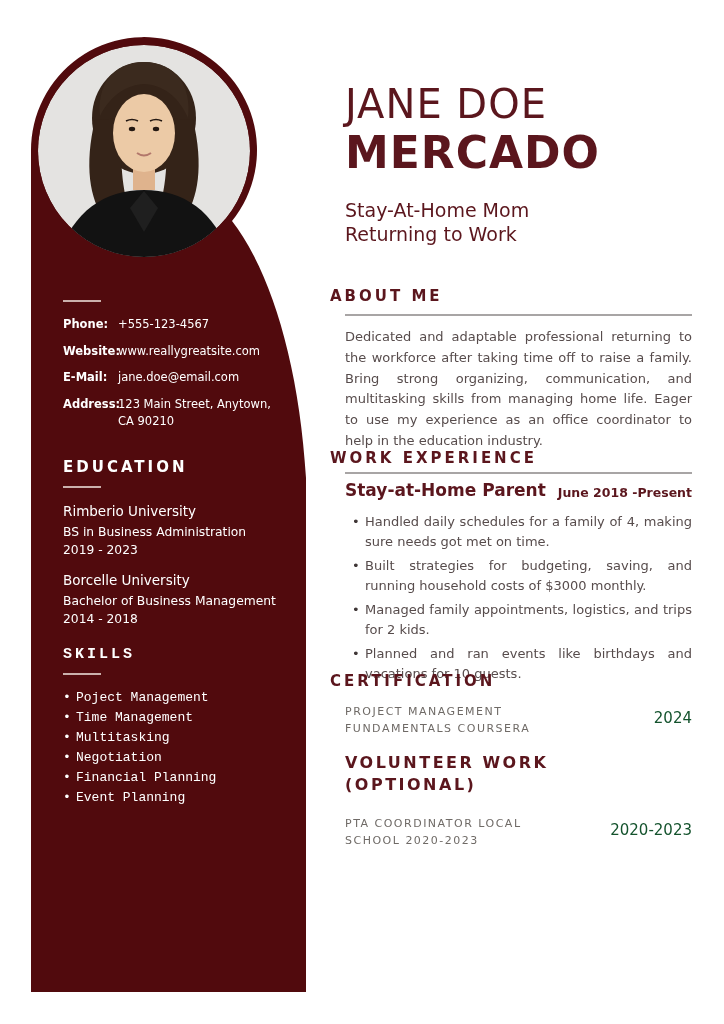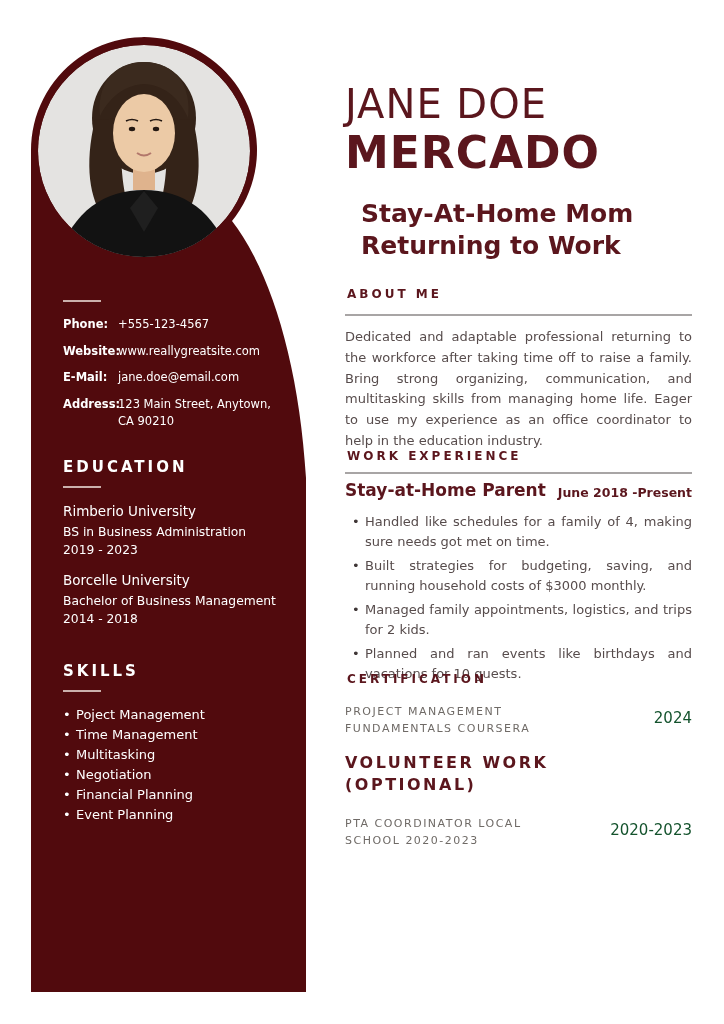--- a/index.html
+++ b/index.html
@@ -25,23 +25,23 @@
 
   .skills-list { list-style:none; margin:0; padding:0; }
   .skills-list li { position:relative; font-size:13px; padding-left:13px; margin-bottom:5px; }
   .skills-list li::before { content:"•"; position:absolute; left:0; top:0; }
 
   
   .name1 { position:absolute; left:345px; top:84px; font-size:40px; font-weight:400;
            letter-spacing:1px; color:#5b161d; line-height:1; }
   .name2 { position:absolute; left:345px; top:131px; font-size:44px; font-weight:bold;
            letter-spacing:1px; color:#5b161d; line-height:1; }
-  .subtitle { position:absolute; left:345px; top:198px; width:330px; font-size:25px;
-              font-weight:bold; color:#5b161d; line-height:1.28;margin-left:16px; }
-  .m-h { position:absolute; left:347px; margin:0; font-size:12px; font-weight:bold;
+  .subtitle { position:absolute; left:345px; top:198px; width:330px; font-size:19px;
+              font-weight:normal; color:#5b161d; line-height:1.28; }
+  .m-h { position:absolute; left:330px; margin:0; font-size:15px; font-weight:bold;
          letter-spacing:3px; color:#5b161d; }
   .m-rule { position:absolute; left:345px; width:347px; height:2px; background:#a8a5a5; }
   .m-body { position:absolute; left:345px; width:347px; font-size:13px; line-height:1.6;
             text-align:justify; color:#574c4c; }
   .role-row { position:absolute; left:345px; top:480px; width:347px; display:flex;
               justify-content:space-between; align-items:flex-end; }
   .role { font-size:17px; font-weight:bold; color:#5b161d; }
   .dates { font-size:12.5px; font-weight:bold; color:#5b161d; }
   .w-bullets { position:absolute; left:345px; top:512px; width:347px; list-style:none;
                margin:0; padding:0; box-sizing:border-box; }
@@ -117,21 +117,21 @@
       <div class="edu-degree">BS in Business Administration</div>
       <div class="edu-years">2019 - 2023</div>
     </div>
     <div class="edu-item">
       <div class="edu-school">Borcelle University</div>
       <div class="edu-degree">Bachelor of Business Management</div>
       <div class="edu-years">2014 - 2018</div>
     </div>
   </div>
 
-  <div class="sb" style="left:63px; top:662px; width:238px;">
+  <div class="sb" style="left:63px; top:646px; width:238px;font-family:Liberation Mono, monospace;">
     <h2 class="sb-h">SKILLS</h2>
     <div class="sb-rule"></div>
     <ul class="skills-list">
       <li>Poject Management</li>
       <li>Time Management</li>
       <li>Multitasking</li>
       <li>Negotiation</li>
       <li>Financial Planning</li>
       <li>Event Planning</li>
     </ul>
@@ -148,21 +148,21 @@
   <div class="m-rule" style="top:314px;"></div>
   <div class="m-body" style="top:327px;">Dedicated and adaptable professional returning to the workforce after taking time off to raise a family. Bring strong organizing, communication, and multitasking skills from managing home life. Eager to use my experience as an office coordinator to help in the education industry.</div>
 
   <h2 class="m-h" style="top:449px;">WORK EXPERIENCE</h2>
   <div class="m-rule" style="top:472px;"></div>
   <div class="role-row">
     <span class="role">Stay-at-Home Parent</span>
     <span class="dates">June 2018 -Present</span>
   </div>
   <ul class="w-bullets">
-    <li>Handled like schedules for a family of 4, making sure needs got met on time.</li>
+    <li>Handled daily schedules for a family of 4, making sure needs got met on time.</li>
     <li>Built strategies for budgeting, saving, and running household costs of $3000 monthly.</li>
     <li>Managed family appointments, logistics, and trips for 2 kids.</li>
     <li>Planned and ran events like birthdays and vacations for 10 guests.</li>
   </ul>
 
   <h2 class="m-h" style="top:672px;">CERTIFICATION</h2>
   <div class="entry-row" style="top:704px;">
     <span class="entry-title">PROJECT MANAGEMENT FUNDAMENTALS COURSERA</span>
     <span class="entry-year">2024</span>
   </div>

